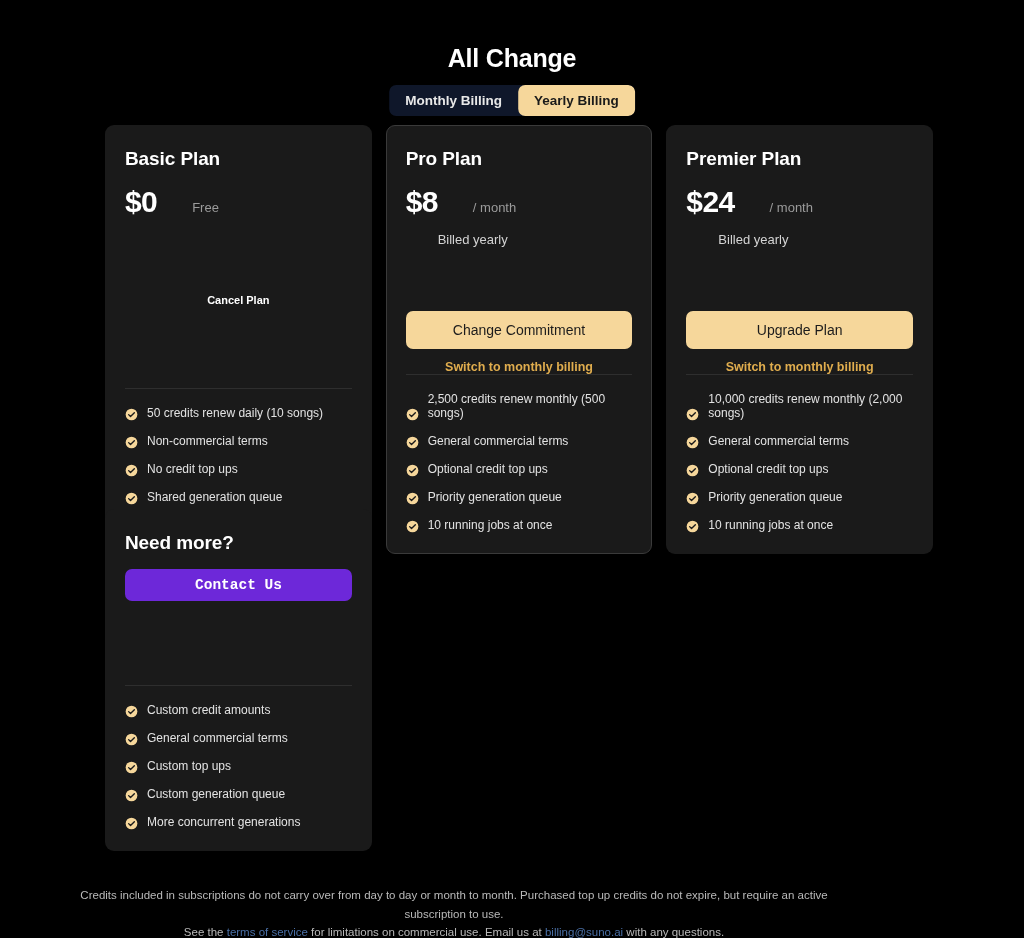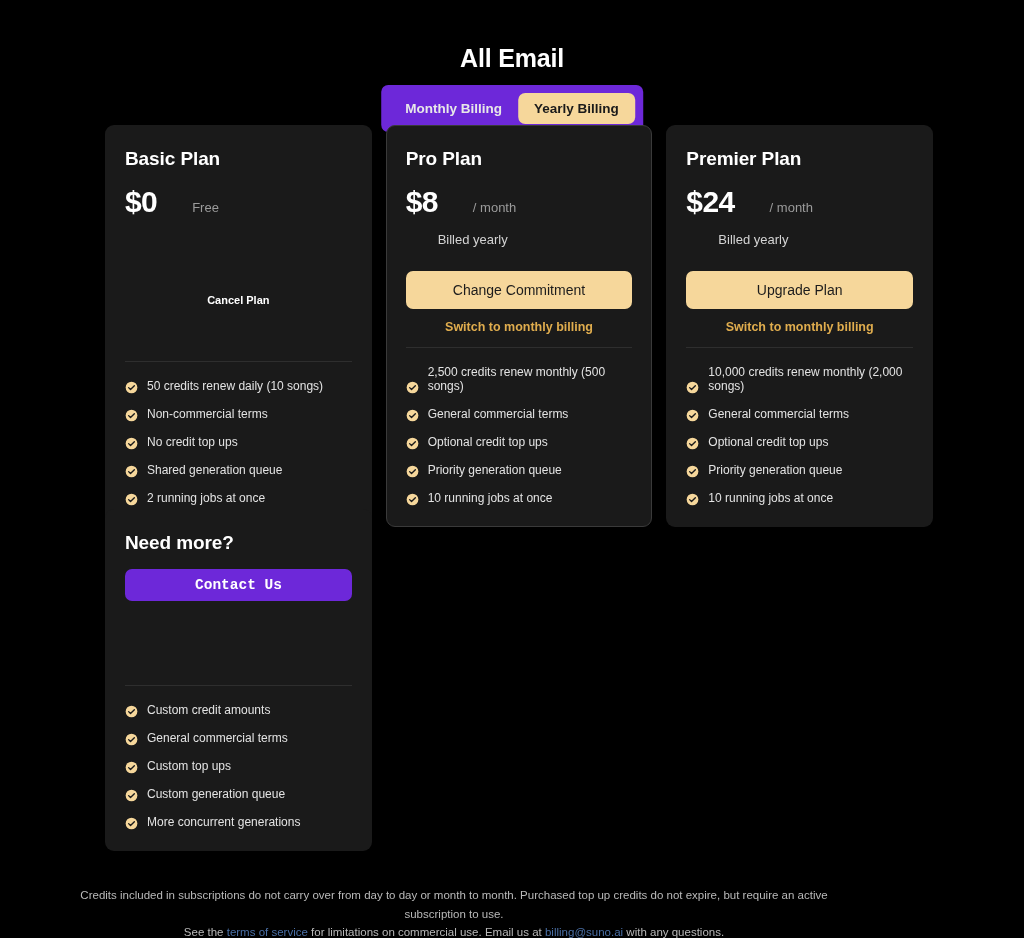--- a/index.html
+++ b/index.html
@@ -32,23 +32,23 @@
     color: #ffffff;
     letter-spacing: -0.2px;
   }
 
   .billing-toggle {
     position: absolute;
     top: 85px;
     left: 50%;
     transform: translateX(-50%);
     display: flex;
-    background: #6d28d9;
+    background: #0f172a;
     border-radius: 7px;
-    padding: 8px;
+    padding: 0;
     overflow: hidden;
   }
   .toggle-opt {
     font-size: 13.5px;
     font-weight: bold;
     padding: 8px 16px;
     border-radius: 7px;
     color: #e8e8e8;
     background: transparent;
     border: none;
@@ -132,20 +132,21 @@
     background: #f6d79b;
     color: #1c1c1c;
     border: none;
     border-radius: 7px;
     padding: 11px 8px;
     font-size: 14px;
     font-weight: normal;
     font-family: "Liberation Sans", sans-serif;
     cursor: pointer;
     text-align: center;
+    margin-top: 40px;
   }
 
   .btn-neutral {
     display: block;
     width: 100%;
     background: #6d28d9;
     color: #ffffff;
     border: none;
     border-radius: 7px;
     padding: 8px 8px;
@@ -239,21 +240,21 @@
   .footer a {
     color: #4a6fa5;
     text-decoration: none;
   }
 </style>
 </head>
 <body>
 
 <div class="page">
 
-  <div class="page-title">All Email</div>
+  <div class="page-title">All Change</div>
 
   <div class="billing-toggle">
     <button class="toggle-opt">Monthly Billing</button>
     <button class="toggle-opt active">Yearly Billing</button>
   </div>
 
   <div class="cards">
 
     <div class="card">
       <div class="card-name">Basic Plan</div>

